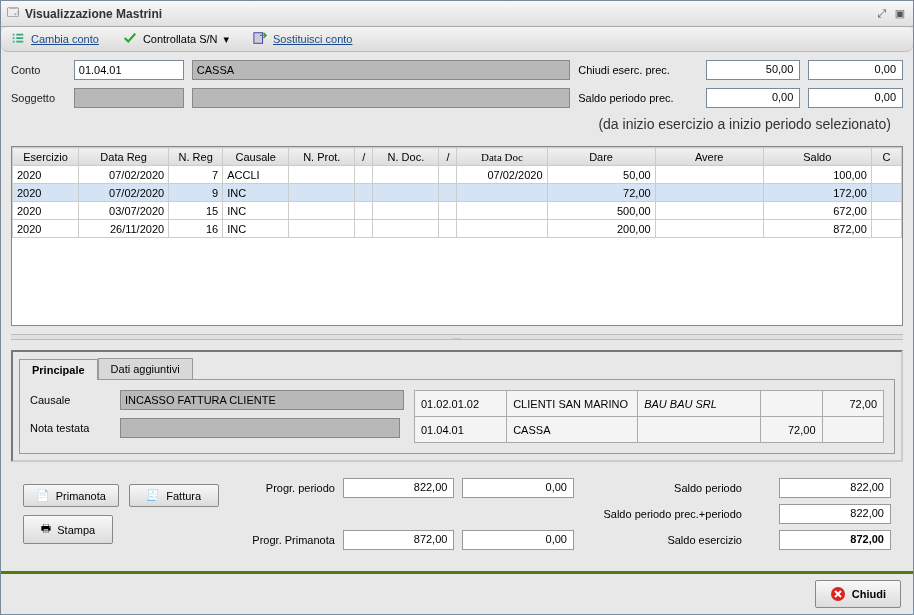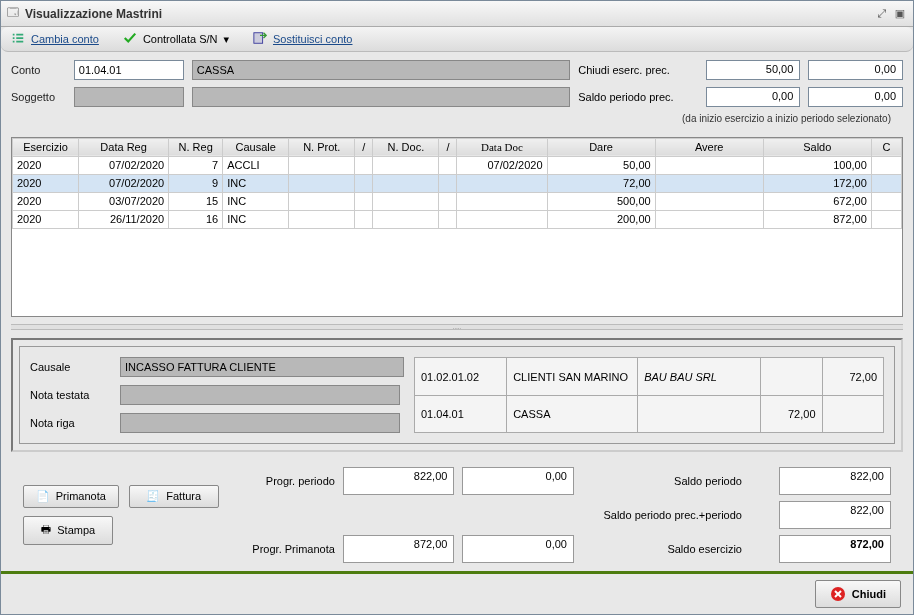--- a/index.html
+++ b/index.html
@@ -6,27 +6,27 @@
 body { background: #e8e8e8; width: 914px; height: 615px; overflow: hidden; }
 .window { border: 1px solid #7a8a9a; background: #e8e8e8; height: 100%; display: flex; flex-direction: column; }
 .titlebar { background: linear-gradient(#f8f8f8,#e0e0e0); border-bottom: 1px solid #aaa; padding: 3px 6px; display: flex; align-items: center; justify-content: space-between; }
 .titlebar .title { font-weight: bold; font-size: 12px; color: #333; }
 .titlebar .winbtns { display: flex; gap: 4px; }
 .titlebar .winbtns span { width: 14px; height: 14px; display: inline-flex; align-items: center; justify-content: center; cursor: pointer; color: #555; }
 .toolbar { background: linear-gradient(#f4f4f4,#dcdcdc); border-bottom: 1px solid #bbb; padding: 4px 10px; display: flex; gap: 24px; align-items: center; border-radius: 7px; }
 .tbitem { display: flex; align-items: center; gap: 6px; cursor: pointer; }
 .tbitem .link { color: #1a4a8a; text-decoration: underline; }
 .tbitem svg { width: 14px; height: 14px; }
-.content { padding: 8px 10px 4px; display: flex; flex-direction: column; gap: 0; flex: 1; justify-content: space-between; }
+.content { padding: 8px 10px 4px; display: flex; flex-direction: column; gap: 8px; flex: 1; }
 .row { display: flex; align-items: center; gap: 8px; }
 .lbl { width: 55px; color: #222; }
 .inp { height: 20px; padding: 2px 4px; border: 1px solid #7a8a9a; background: #fff; }
 .inp.dim { background: #b8b8b8; border: 1px solid #888; }
 .inp.ro { background: #fff; text-align: right; padding-right: 6px; }
-.hint { font-size: 10px; color: #333; text-align: right; padding-right: 12px; }
+.hint { font-size: 14px; color: #333; text-align: right; padding-right: 12px; }
 .grid { border: 1px solid #888; background: #fff; margin-top: 6px; height: 180px; overflow: auto; }
 table { border-collapse: collapse; width: 100%; }
 th, td { border: 1px solid #ccc; padding: 2px 4px; height: 18px; white-space: nowrap; overflow: hidden; }
 th { background: linear-gradient(#f0f0f0,#dcdcdc); font-weight: normal; text-align: center; position: sticky; top: 0; }
 td.r { text-align: right; }
 tr.sel td { background: #d4e4f4; }
 .splitter { height: 6px; background: #e0e0e0; border-top: 1px solid #bbb; border-bottom: 1px solid #bbb; text-align: center; font-size: 6px; color: #888; cursor: row-resize; }
 .detail { border: 2px inset #ccc; background: #e8e8e8; padding: 6px; margin-top: 2px; }
 .tabs { display: flex; }
 .tab { padding: 4px 12px; border: 1px solid #999; background: #d8d8d8; cursor: pointer; border-bottom: none; }
@@ -36,21 +36,21 @@
 .formrow { display: flex; align-items: center; gap: 10px; }
 .formrow .flabel { width: 80px; }
 .dtable { border-collapse: collapse; }
 .dtable td { border: 1px solid #aaa; padding: 4px 6px; background: #f4f4f4; height: 26px; }
 .dtable td.r { text-align: right; }
 .footer { padding: 8px 12px 4px; display: flex; gap: 12px; align-items: center; }
 .btn { display: inline-flex; align-items: center; gap: 6px; padding: 4px 12px; border: 1px solid #888; background: linear-gradient(#f8f8f8,#dcdcdc); cursor: pointer; border-radius: 2px; min-width: 90px; justify-content: center; }
 .btncol { display: flex; flex-direction: column; gap: 8px; }
 .totgrid { display: grid; grid-template-columns: auto auto auto auto auto auto; gap: 6px 8px; align-items: center; flex: 1; }
 .totgrid .tl { text-align: right; }
-.totgrid .tv { border: 1px solid #999; background: #fff; padding: 2px 6px; text-align: right; height: 28px; min-width: 90px; }
+.totgrid .tv { border: 1px solid #999; background: #fff; padding: 2px 6px; text-align: right; height: 20px; min-width: 90px; }
 .totgrid .bold { font-weight: bold; }
 .bottombar { padding: 6px 12px; display: flex; justify-content: flex-end; border-top: 3px solid #4d7c0f; }
 .closebtn { display: inline-flex; align-items: center; gap: 6px; padding: 5px 14px; border: 1px solid #888; background: linear-gradient(#f8f8f8,#dcdcdc); cursor: pointer; border-radius: 2px; font-weight: bold; }
 .closebtn svg { width: 16px; height: 16px; }
 </style>
 </head>
 <body>
 
 <div class="window">
   <div class="titlebar">
@@ -186,32 +186,32 @@
               <td class="r">872,00</td>
               <td></td>
             </tr>
           </tbody>
       </table>
     </div>
 
     <div class="splitter">∙∙∙∙∙</div>
 
     <div class="detail">
+      <div class="tabs">
+        <div class="tab active">Principale</div>
+        <div class="tab">Dati aggiuntivi</div>
+      </div>
       <div class="tabbody">
         <div class="formcol">
           <div class="formrow">
             <span class="flabel">Causale</span>
             <input class="inp dim" style="width: 284px;" value="INCASSO FATTURA CLIENTE">
           </div>
           <div class="formrow">
             <span class="flabel">Nota testata</span>
-            <input class="inp dim" style="width: 280px;">
-          </div>
-          <div class="formrow">
-            <span class="flabel">Nota riga</span>
             <input class="inp dim" style="width: 280px;">
           </div>
         </div>
         <table class="dtable">
             <tbody id="dtbody">
               <tr>
                 <td style="width: 90px;">01.02.01.02</td>
                 <td style="width: 120px;">CLIENTI SAN MARINO</td>
                 <td style="width: 120px; font-style: italic;">BAU BAU SRL</td>
                 <td class="r" style="width: 60px;"></td>

